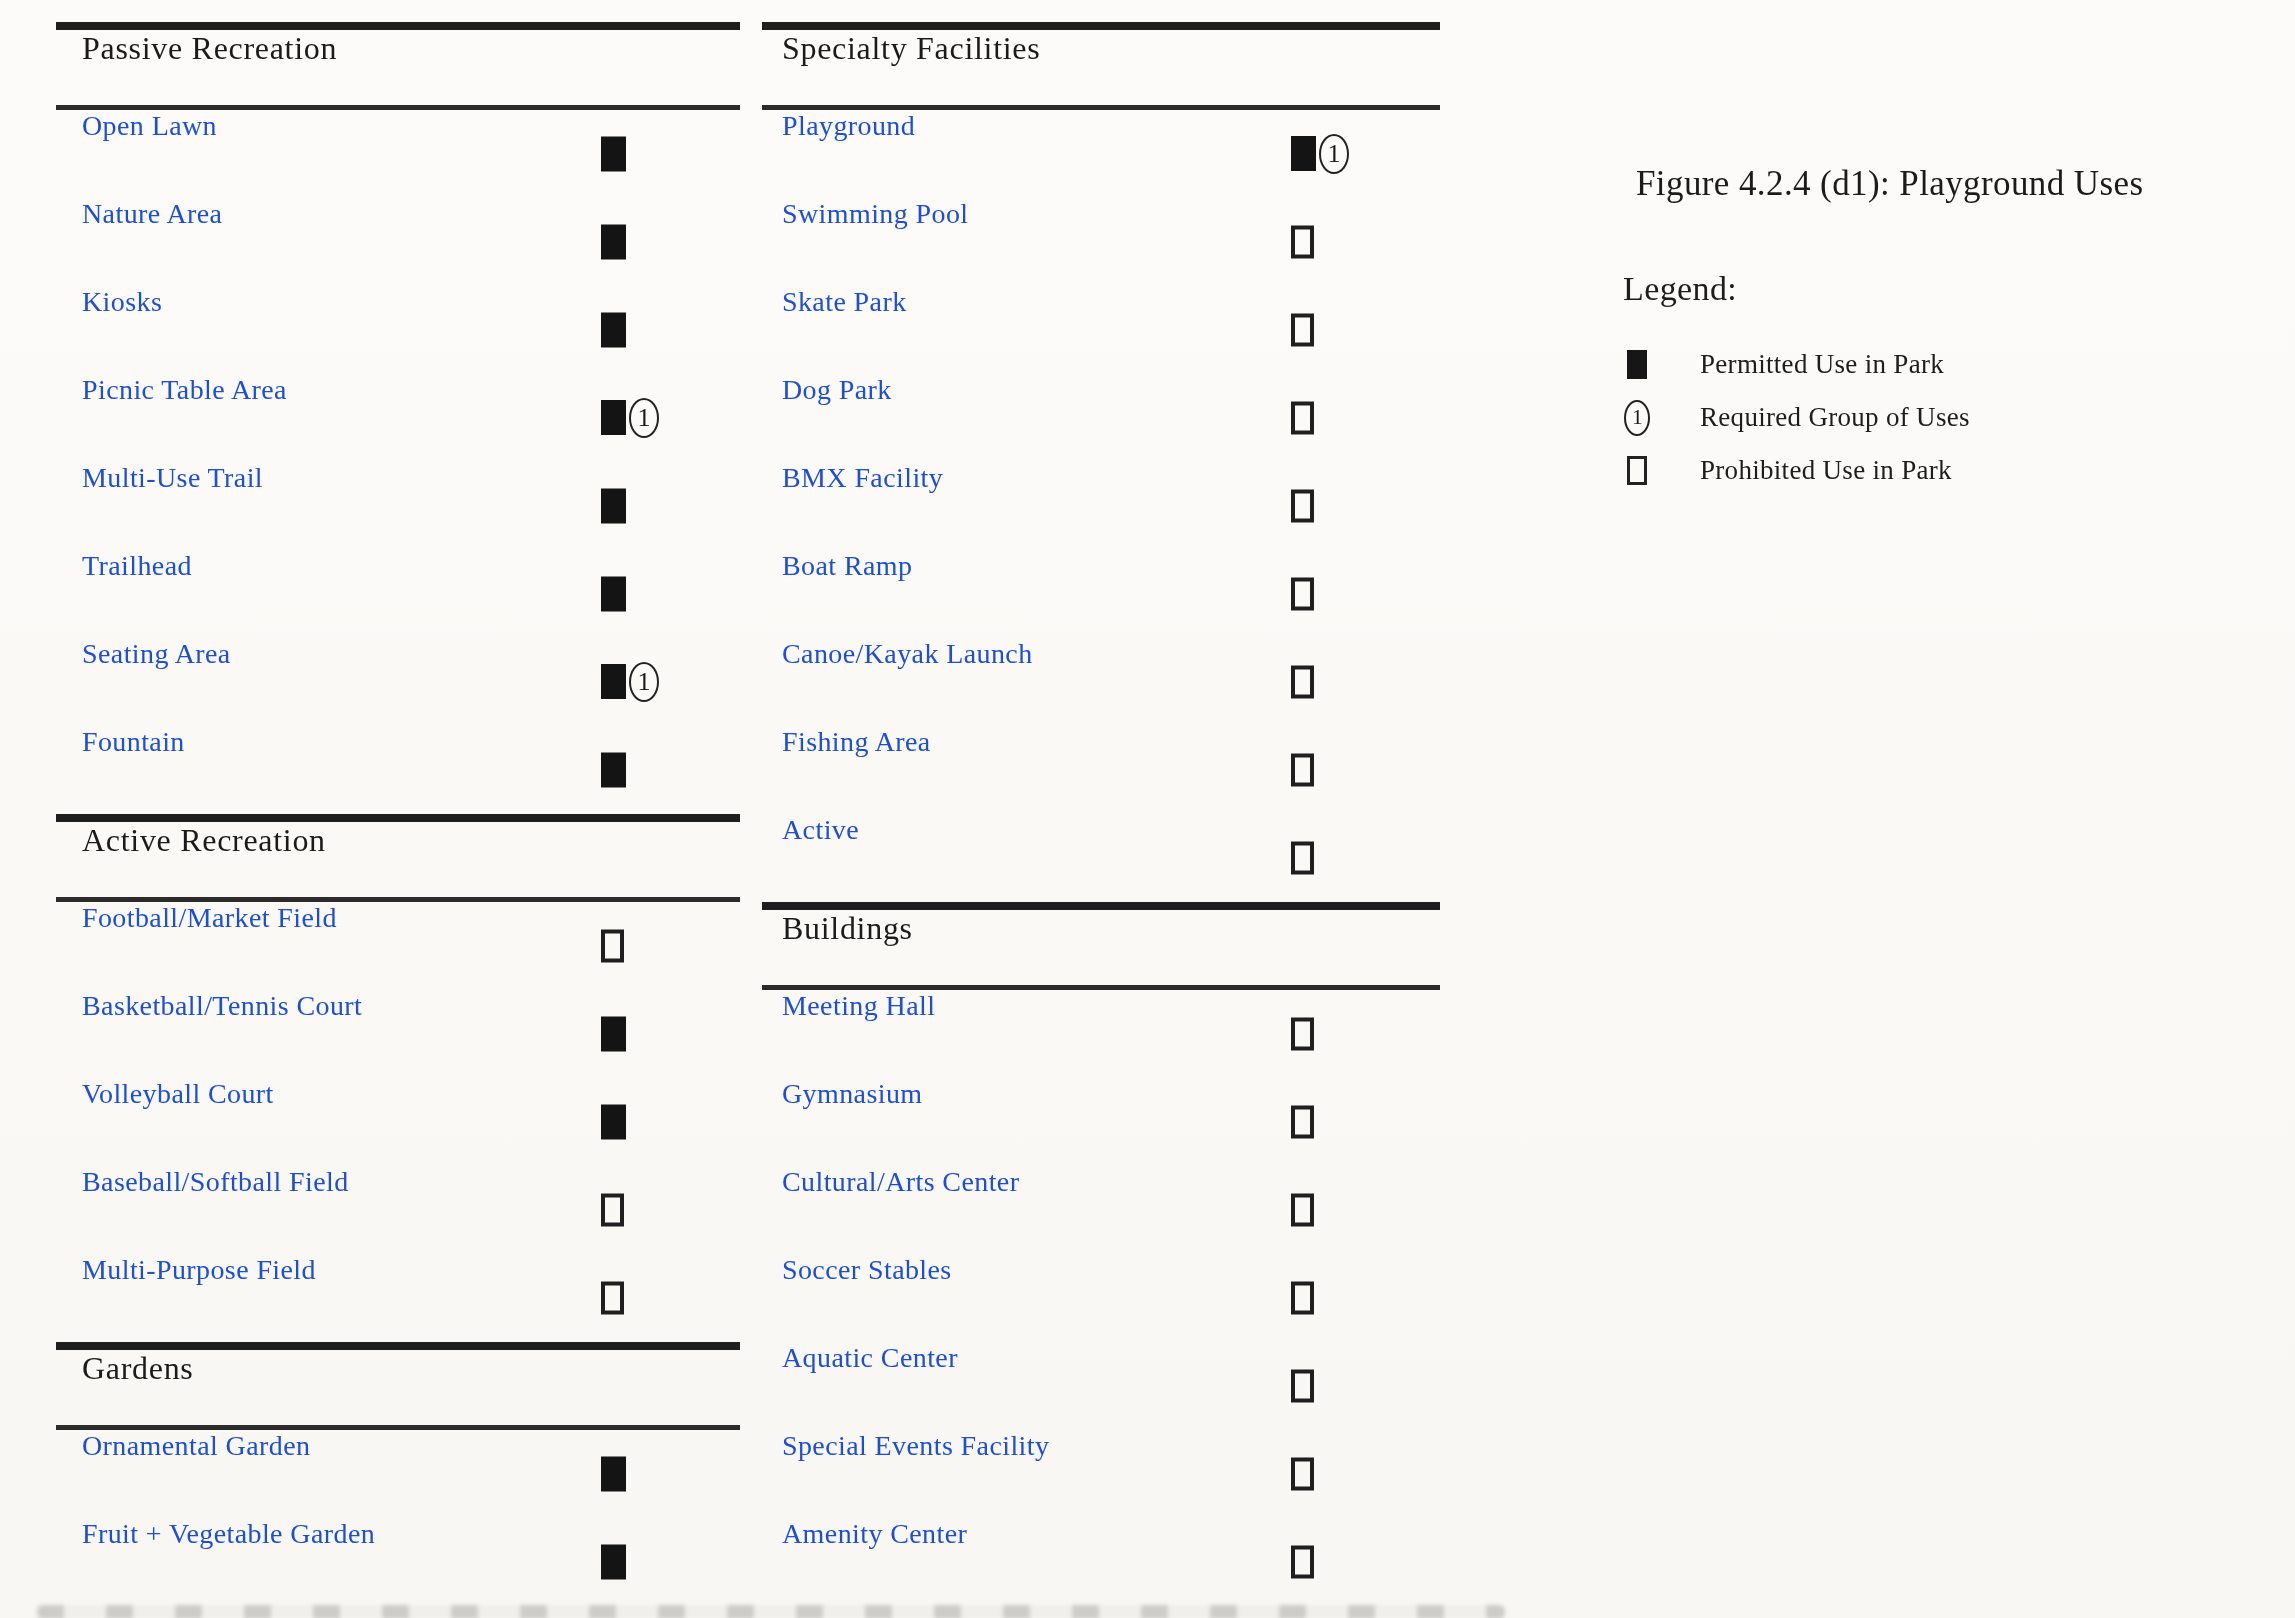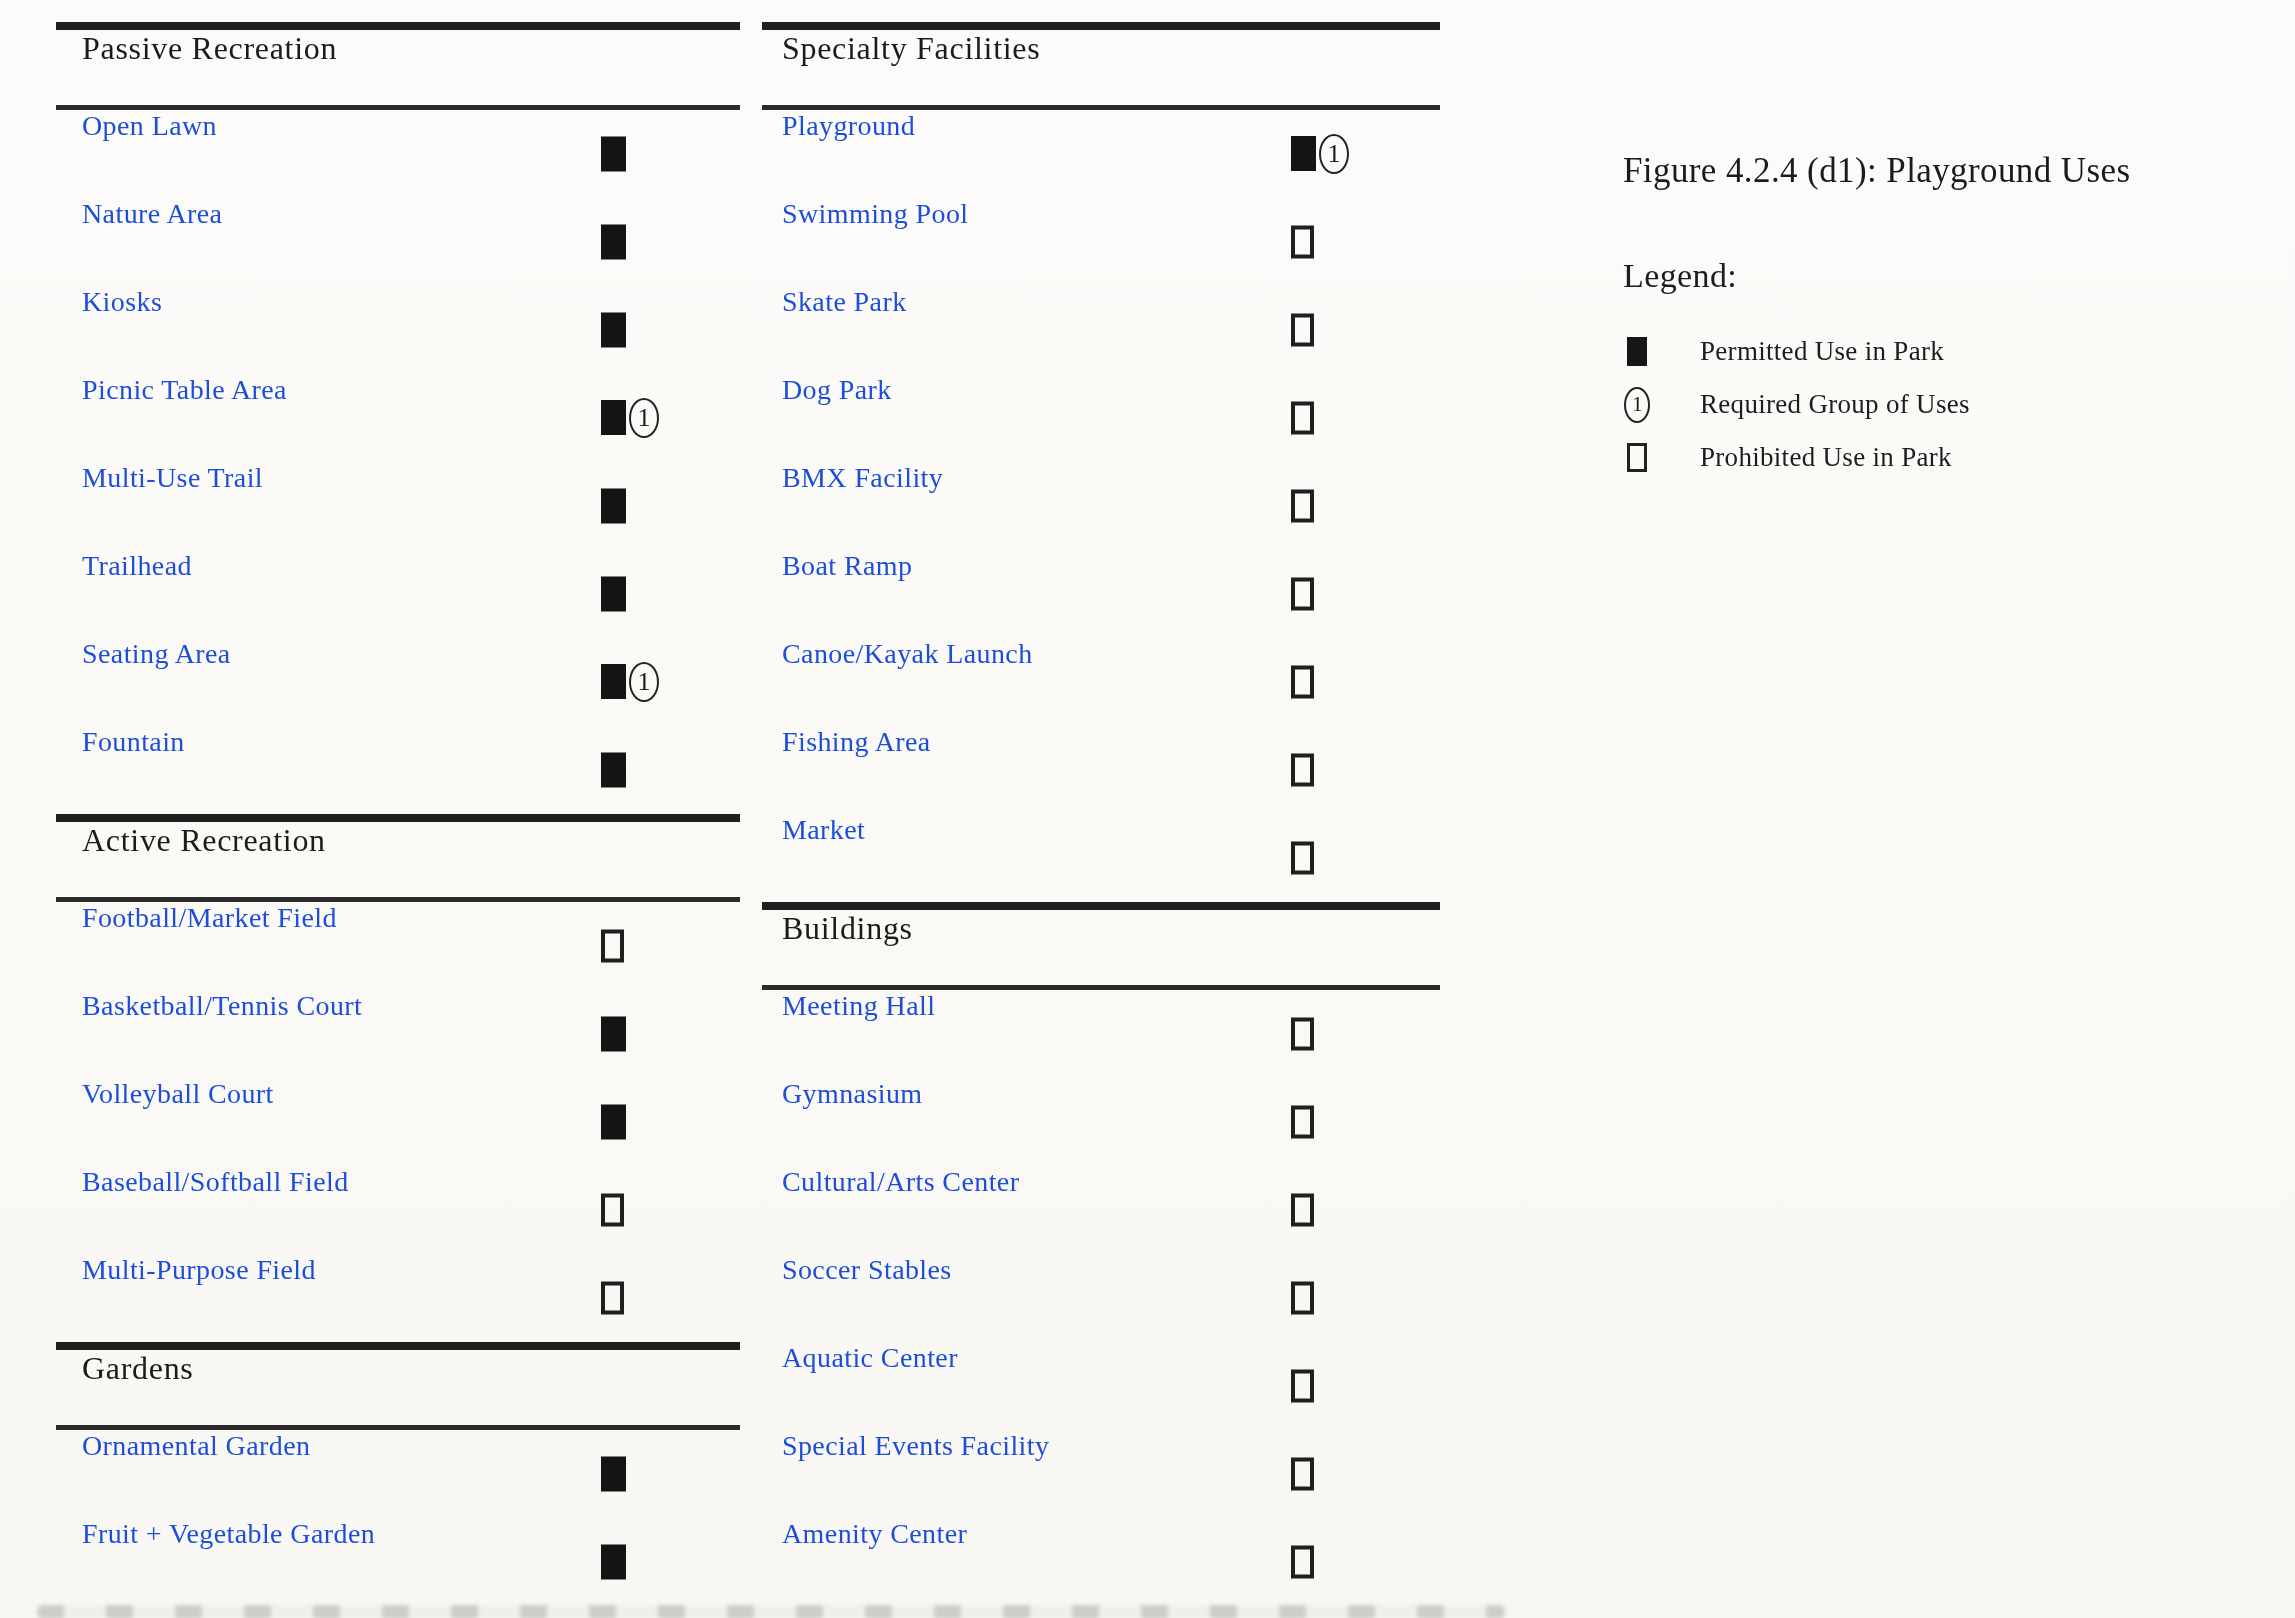--- a/index.html
+++ b/index.html
@@ -17,21 +17,21 @@
   .section-header{border-top:8.6px solid #1f1f1f;border-bottom:5px solid #2b2b2b;}
   .header-label{font-size:32px;padding-left:var(--padl);letter-spacing:0.7px;white-space:nowrap;color:#1b1b1b;}
   .row-label{font-size:28px;padding-left:var(--padl);letter-spacing:0.4px;white-space:nowrap;color:#1d4ed8;}
   .mark-cell{position:absolute;left:var(--markx);top:50%;transform:translateY(-50%);display:flex;align-items:center;}
   .sq-filled{width:24.5px;height:35px;background:#141414;display:inline-block;}
   .sq-open{width:23px;height:33px;border:4.3px solid #1f1f1f;box-sizing:border-box;display:inline-block;background:transparent;}
   .circle-one{width:30px;height:40px;border:2.9px solid #222;border-radius:50%;box-sizing:border-box;
     display:inline-flex;align-items:center;justify-content:center;font-size:26px;line-height:1;
     margin-left:3.6px;color:#1b1b1b;}
   .legend-panel{position:absolute;left:1623px;top:148px;width:662px;}
-  .figure-caption{font-size:35px;line-height:46px;letter-spacing:0.4px;font-weight:400;margin:0;white-space:nowrap;color:#1b1b1b;}
+  .figure-caption{font-size:35px;line-height:46px;letter-spacing:0.4px;font-weight:400;margin:13px;white-space:nowrap;color:#1b1b1b;}
   .legend-title{font-size:34px;margin-top:63px;letter-spacing:0.4px;color:#1d1d1d;}
   .legend-list{list-style:none;margin:30px 0 0 0;padding:0;}
   .legend-item{display:flex;align-items:center;height:53px;gap:17px;}
   .legend-sym-cell{width:60px;display:flex;align-items:center;}
   .legend-item-label{font-size:27px;letter-spacing:0.3px;color:#1d1d1d;white-space:nowrap;}
   .lg-filled{width:20px;height:29px;background:#161616;display:inline-block;margin-left:4.3px;}
   .lg-circle{width:26px;height:36px;border:2.2px solid #222;border-radius:50%;box-sizing:border-box;
     display:inline-flex;align-items:center;justify-content:center;font-size:21.6px;line-height:1;margin-left:1.4px;color:#1b1b1b;}
   .lg-open{width:20px;height:29px;border:3.6px solid #222;box-sizing:border-box;display:inline-block;margin-left:4.3px;}
   .scan-noise{position:absolute;left:37px;top:1605px;width:1468px;height:13.7px;border-radius:5.8px;
@@ -194,21 +194,21 @@
           <span class="sq-open"></span>
         </span>
       </div>
       <div class="slot row">
         <span class="row-label">Fishing Area</span>
         <span class="mark-cell">
           <span class="sq-open"></span>
         </span>
       </div>
       <div class="slot row">
-        <span class="row-label">Market</span>
+        <span class="row-label">Active</span>
         <span class="mark-cell">
           <span class="sq-open"></span>
         </span>
       </div>
       <div class="slot section-header">
         <span class="header-label">Buildings</span>
       </div>
       <div class="slot row">
         <span class="row-label">Meeting Hall</span>
         <span class="mark-cell">

